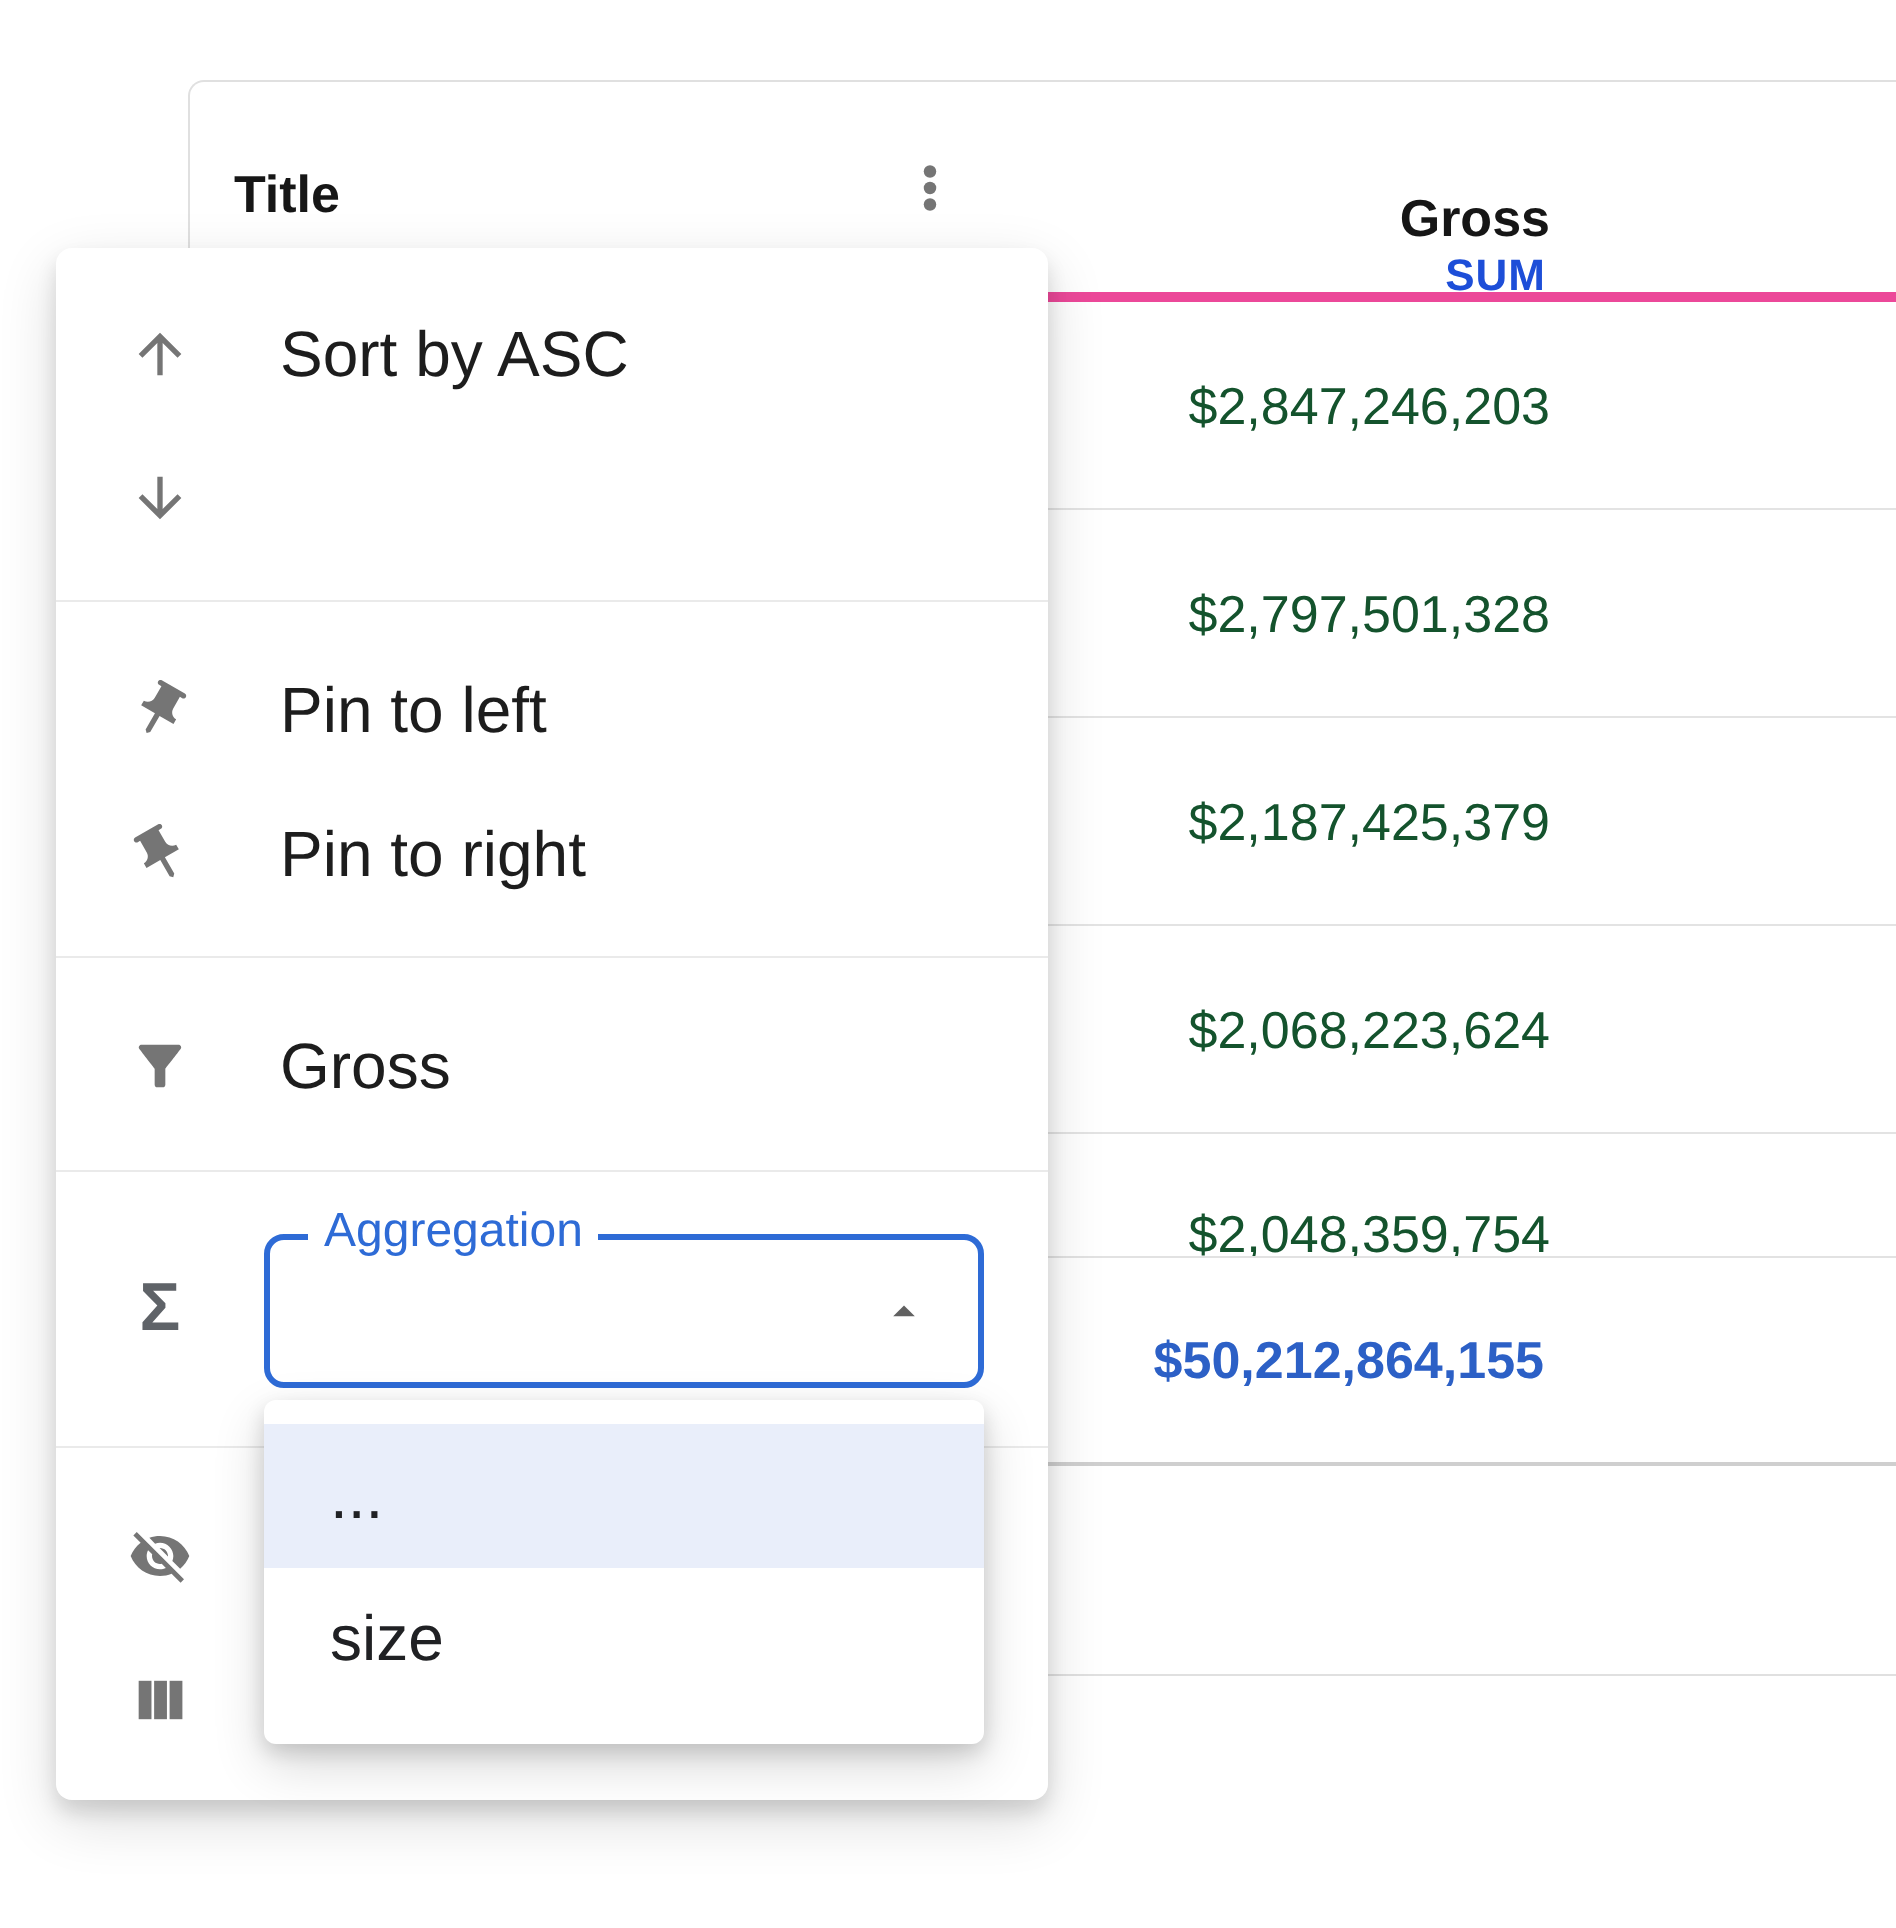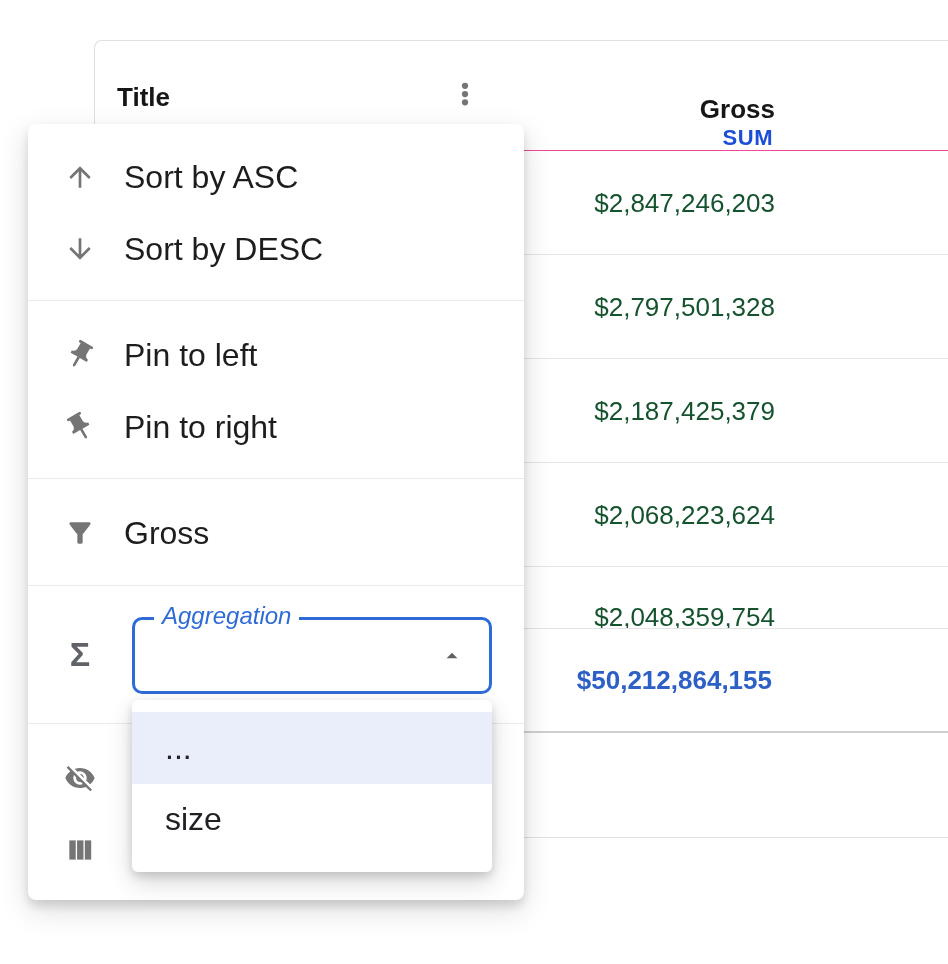--- a/index.html
+++ b/index.html
@@ -4,21 +4,21 @@
 <style>
   * { margin:0; padding:0; box-sizing:border-box; }
   html,body { width:948px; height:964px; background:#ffffff; overflow:hidden;
               font-family:"Liberation Sans", sans-serif; position:relative; }
 
   
   .grid-box { position:absolute; left:94px; top:40px; width:854px; height:798px;
               background:#fff; border:1px solid #e0e0e0; border-right:none;
               border-radius:8px 0 0 0; z-index:1; }
   .grid-header { position:absolute; left:0; top:0; width:100%; height:110px;
-                 border-bottom:1px solid #ec4899; }
+                 border-bottom:5px solid #ec4899; }
   .col-title-label { position:absolute; left:22px; top:80px; font-size:26px; font-weight:700;
                      color:#161616; line-height:30px; top:80px; }
   .col-gross-label { position:absolute; right:173px; top:80px; font-size:26px; font-weight:700;
                      color:#161616; line-height:30px;margin-top:12px; }
   .grid-header .col-title-label, .grid-header .col-gross-label { top:41px; }
   .col-gross-sum { position:absolute; right:175px; top:84px; font-size:22px; font-weight:700;
                    letter-spacing:0.5px; line-height:26px; }
   .kebab-btn { position:absolute; left:354px; top:39px; width:32px; height:32px;
                display:flex; align-items:center; justify-content:center; cursor:pointer; }
   .kebab-btn svg { width:30px; height:30px; fill:#757575; }
@@ -35,36 +35,36 @@
   .pinned-row .grid-cell { right:176px; font-weight:700; }
 
   
   .menu-panel { position:absolute; left:28px; top:124px; width:496px; height:776px;
                 background:#fff; border-radius:8px; z-index:10;
                 box-shadow:0 6px 10px rgba(0,0,0,0.12), 0 10px 30px rgba(0,0,0,0.14); }
   .menu-item { position:absolute; left:0; width:100%; height:72px; display:flex;
                align-items:center; padding-left:36px; cursor:pointer; }
   .mi-icon { width:32px; height:32px; display:flex; align-items:center; justify-content:center; }
   .mi-icon svg { width:32px; height:32px; fill:#757575; }
-  .mi-label { margin-left:28px; font-size:32px; color:#1d1d1d; }
+  .mi-label { margin-left:44px; font-size:32px; color:#1d1d1d; }
   .menu-divider { position:absolute; left:0; width:100%; height:0;
                   border-top:1px solid #eaeaea; }
 
   .agg-section { position:absolute; left:0; top:461px; width:100%; height:138px; }
   .sigma-icon { position:absolute; left:36px; top:46px; width:32px; height:46px;
                 font-size:34px; font-weight:700; color:#5f6368; display:flex;
                 align-items:center; justify-content:center; }
   .agg-select { position:absolute; left:104px; top:32px; width:360px; height:77px;
                 border:3px solid #2e6bd6; border-radius:10px; background:#fff;
                 display:flex; align-items:center; cursor:pointer; }
   .agg-select .value { margin-left:26px; font-size:28px; color:#1d1d1f; flex:1; }
   .agg-select .drop-arrow { margin-right:24px; width:26px; height:26px; }
   .agg-select .drop-arrow svg { width:26px; height:26px; fill:#616161; }
   .agg-label { position:absolute; left:126px; top:17px; padding:0 8px; background:#fff;
-               font-size:24px; color:#2e6bd6; line-height:28px; z-index:2;font-style:italic; }
+               font-size:24px; color:#2e6bd6; line-height:28px; z-index:2; }
 
   
   .agg-dropdown { position:absolute; left:132px; top:700px; width:360px; height:172px;
                   background:#fff; border-radius:6px; z-index:20;
                   box-shadow:0 4px 10px rgba(0,0,0,0.14), 0 10px 26px rgba(0,0,0,0.16); }
   .agg-option { position:absolute; left:0; width:100%; height:72px; display:flex;
                 align-items:center; padding-left:33px; font-size:32px; color:#202124;
                 cursor:pointer; }
   .agg-option.selected { background:#e9eefa; }
 </style>
@@ -121,21 +121,20 @@
     </span>
     <span class="mi-label">Sort by ASC</span>
   </div>
 
   <div class="menu-item" style="top:89px">
     <span class="mi-icon">
       <svg viewBox="0 0 24 24">
           <path d="M20 12l-1.41-1.41L13 16.17V4h-2v12.17l-5.58-5.59L4 12l8 8 8-8z"></path>
         </svg>
     </span>
-    <span class="mi-label">Sort by DESC</span>
   </div>
 
   <div class="menu-divider" style="top:176px"></div>
 
   <div class="menu-item" style="top:267px">
     <span class="mi-icon">
       <svg viewBox="0 0 24 24">
           <g transform="rotate(-30 12 12)">
         <path d="M16 9V4h1c.55 0 1-.45 1-1s-.45-1-1-1H7c-.55 0-1 .45-1 1s.45 1 1 1h1v5c0 1.66-1.34 3-3 3v2h5.97v7l1 1 1-1v-7H19v-2c-1.66 0-3-1.34-3-3z"></path>
       </g>

